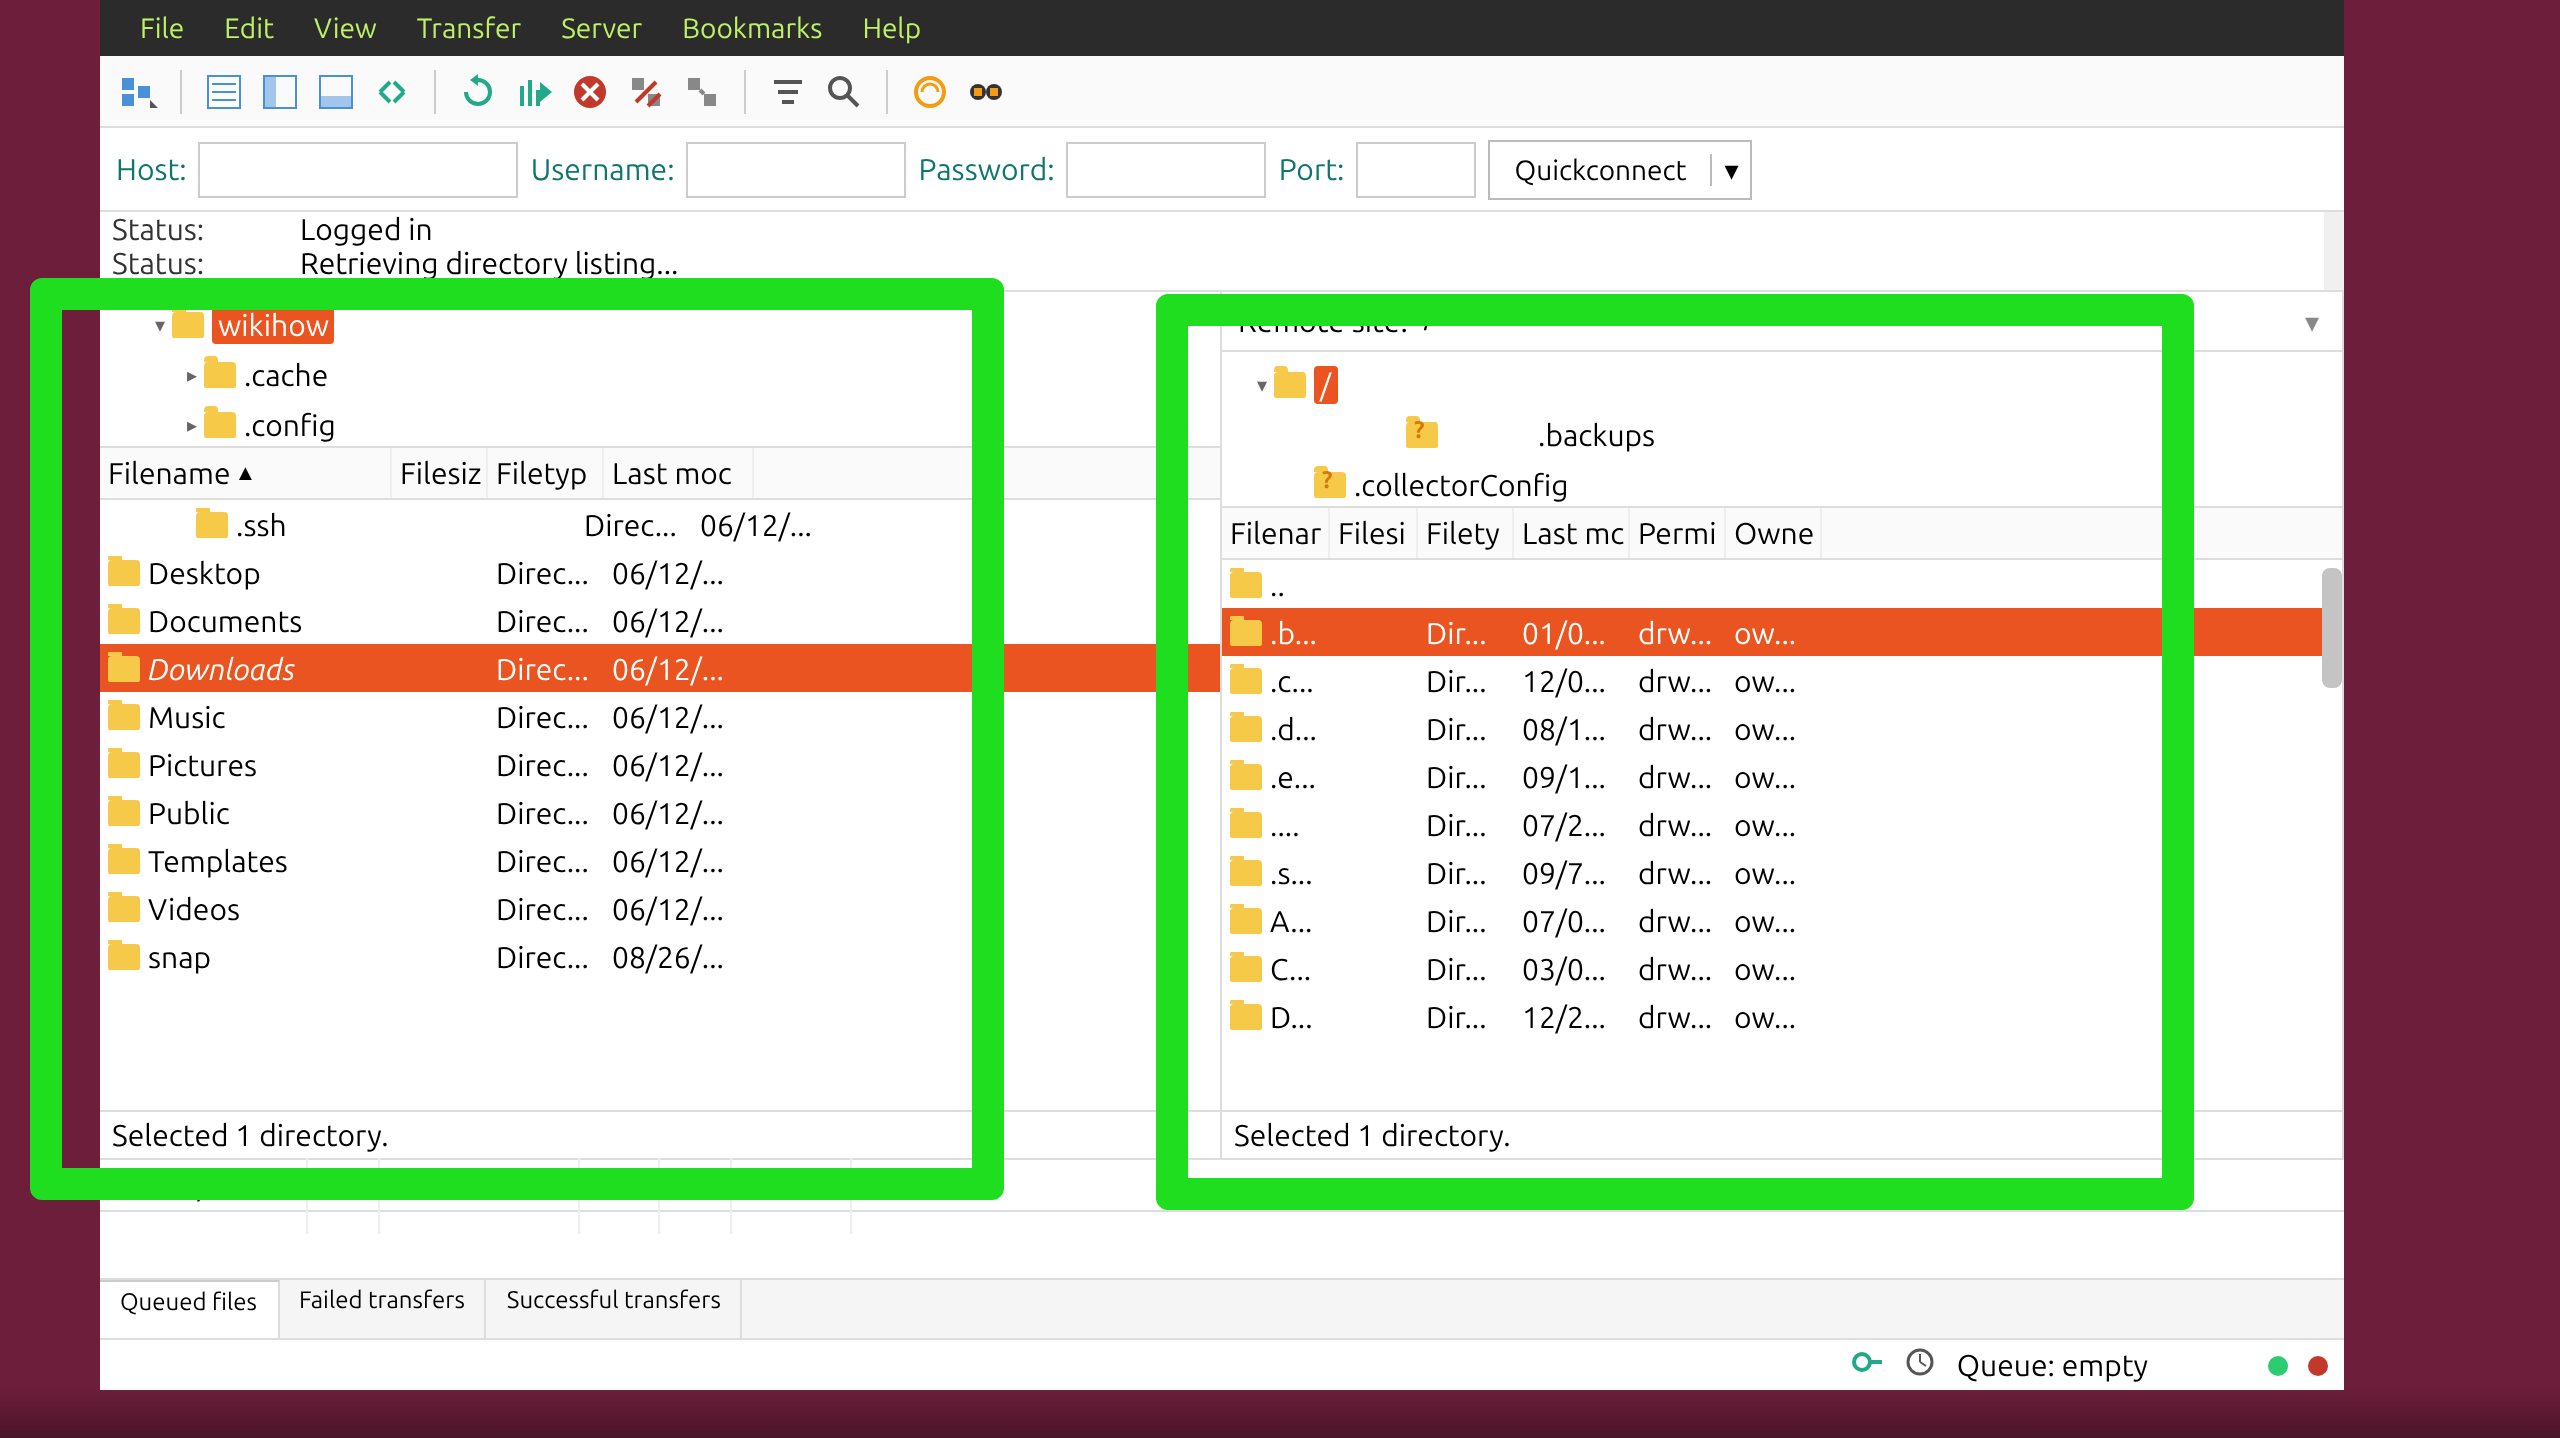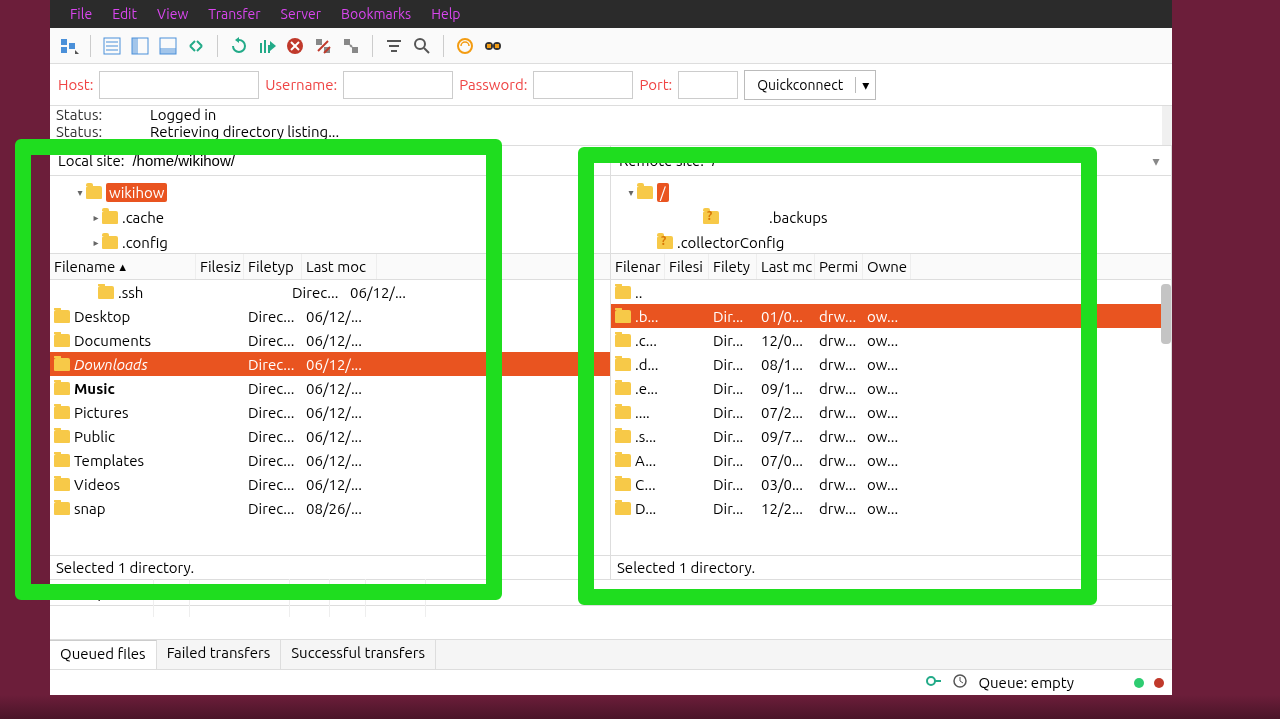--- a/index.html
+++ b/index.html
@@ -1,24 +1,24 @@
 <!DOCTYPE html>
 <html><head>
 <meta charset="utf-8">
 <style>
 * { box-sizing: border-box; margin: 0; padding: 0; }
 body { font-family: "Ubuntu", "Noto Sans", sans-serif; font-size: 14px; background: #6c1e3a; width: 1280px; height: 719px; overflow: hidden; position: relative; }
 .app-window { position: absolute; left: 50px; top: 0; width: 1122px; height: 695px; background: #f5f5f5; display: flex; flex-direction: column; }
-.menubar { background: #2b2b2b; color: #d946ef; height: 28px; display: flex; align-items: center; padding: 0 10px; gap: 0; }
+.menubar { background: #2b2b2b; color: #bef264; height: 28px; display: flex; align-items: center; padding: 0 10px; gap: 0; }
 .menubar .mi { padding: 4px 10px; cursor: pointer; }
 .toolbar { height: 36px; background: #fafafa; border-bottom: 1px solid #ddd; display: flex; align-items: center; padding: 0 8px; gap: 6px; }
 .tb-icon { width: 22px; height: 22px; display: inline-flex; align-items: center; justify-content: center; }
 .tb-sep { width: 1px; height: 22px; background: #ccc; margin: 0 4px; }
 .connectbar { height: 42px; background: #fff; border-bottom: 1px solid #ddd; display: flex; align-items: center; padding: 0 8px; gap: 6px; }
-.connectbar label { font-size: 15px; color: #ef4444; }
+.connectbar label { font-size: 15px; color: #0f766e; }
 .connectbar input { border: 1px solid #ccc; height: 28px; padding: 0 4px; font-size: 14px; }
 .qc-btn { display: flex; align-items: center; border: 1px solid #bbb; height: 30px; }
 .qc-btn .qc-label { padding: 0 12px; }
 .qc-btn .qc-arrow { border-left: 1px solid #bbb; padding: 0 6px; }
 .statuslog { height: 40px; background: #fff; border-bottom: 1px solid #ddd; padding: 0 6px; font-size: 15px; overflow: hidden; position: relative; }
 .statuslog .row { display: flex; }
 .statuslog .lbl { width: 94px; color: #333; }
 .panes { flex: 1; display: flex; background: #fff; position: relative; }
 .pane { flex: 1; display: flex; flex-direction: column; border-right: 1px solid #ddd; }
 .site-bar { display: flex; align-items: center; border-bottom: 1px solid #ddd; height: 30px; padding: 0 4px; }
@@ -36,21 +36,21 @@
 .fl-header { display: flex; border-bottom: 1px solid #ddd; height: 26px; align-items: center; font-size: 15px; background: #fafafa; }
 .fl-col { padding: 0 4px; border-right: 1px solid #eee; height: 100%; display: flex; align-items: center; overflow: hidden; white-space: nowrap; }
 .fl-row { display: flex; height: 24px; align-items: center; font-size: 15px; }
 .fl-row.selhl { background: #e95420; color: #fff; }
 .fl-cell { padding: 0 4px; overflow: hidden; white-space: nowrap; display: flex; align-items: center; }
 .statusbar-pane { border-top: 1px solid #ddd; padding: 3px 6px; font-size: 15px; background: #fff; }
 .transfer-area { height: 60px; border-top: 1px solid #ddd; background: #fff; }
 .transfer-hdr { display: flex; border-bottom: 1px solid #ddd; height: 26px; align-items: center; font-size: 15px; }
 .th-col { padding: 16px 6px; border-right: 1px solid #eee; }
 .tabs { display: flex; border-top: 1px solid #ddd; height: 30px; background: #f5f5f5; }
-.tab { padding: 4px 10px; border-right: 1px solid #ddd; font-size: 15px; }
+.tab { padding: 4px 10px; border-right: 1px solid #ddd; font-size: 12px; }
 .tab.active { background: #fff; border-top: 1px solid #ccc; }
 .bottom-status { height: 26px; background: #fff; border-top: 1px solid #ddd; display: flex; align-items: center; justify-content: flex-end; padding: 0 8px; gap: 10px; font-size: 15px; }
 .statusdot { width: 10px; height: 10px; border-radius: 50%; }
 .green-box { position: absolute; border: 16px solid #1fdd1f; border-radius: 6px; pointer-events: none; z-index: 200; }
 .sort-arrow { font-size: 11px; margin-left: 2px; }
 .vscroll-hint { position: absolute; right: 0; top: 0; bottom: 0; width: 10px; background: #f0f0f0; }
 .vscrollbar-thumb { position: absolute; right: 0; width: 10px; background: #c4c4c4; border-radius: 4px; }
 .dark-bg-bottom { position: absolute; left: 0; right: 0; bottom: 0; height: 24px; background: linear-gradient(180deg, #6c1e3a, #4a1428); }
 </style>
 </head>
@@ -196,24 +196,20 @@
     <div class="row">
         <span class="lbl">Status:</span>
         <span>Retrieving directory listing...</span>
       </div>
     <div class="vscroll-hint"></div>
   </div>
 
   <div class="panes">
 
     <div class="pane">
-      <div class="site-bar">
-        <span class="lbl">Local site:</span>
-        <input value="/home/wikihow/" style="">
-      </div>
       <div class="tree" id="local-tree">
           <div class="node" style="padding-left: 24px;">
             <span class="exp">▾</span>
             <span class="folder-icon"></span>
             <span class="sel">wikihow</span>
           </div>
           <div class="node" style="padding-left: 40px;">
             <span class="exp">▸</span>
             <span class="folder-icon"></span>
             <span>.cache</span>
@@ -262,21 +258,21 @@
             <div class="fl-row selhl">
               <div class="fl-cell" style="width: 146px; font-style: italic;">
                 <span class="folder-icon"></span>
                 <span>Downloads</span>
               </div>
               <div class="fl-cell" style="width: 48px;"></div>
               <div class="fl-cell" style="width: 58px;">Direc...</div>
               <div class="fl-cell" style="width: 75px;">06/12/...</div>
             </div>
             <div class="fl-row">
-              <div class="fl-cell" style="width: 146px; font-weight: bold;">
+              <div class="fl-cell" style="width: 146px;">
                 <span class="folder-icon"></span>
                 <span>Music</span>
               </div>
               <div class="fl-cell" style="width: 48px;"></div>
               <div class="fl-cell" style="width: 58px;">Direc...</div>
               <div class="fl-cell" style="width: 75px;">06/12/...</div>
             </div>
             <div class="fl-row">
               <div class="fl-cell" style="width: 146px;">
                 <span class="folder-icon"></span>

